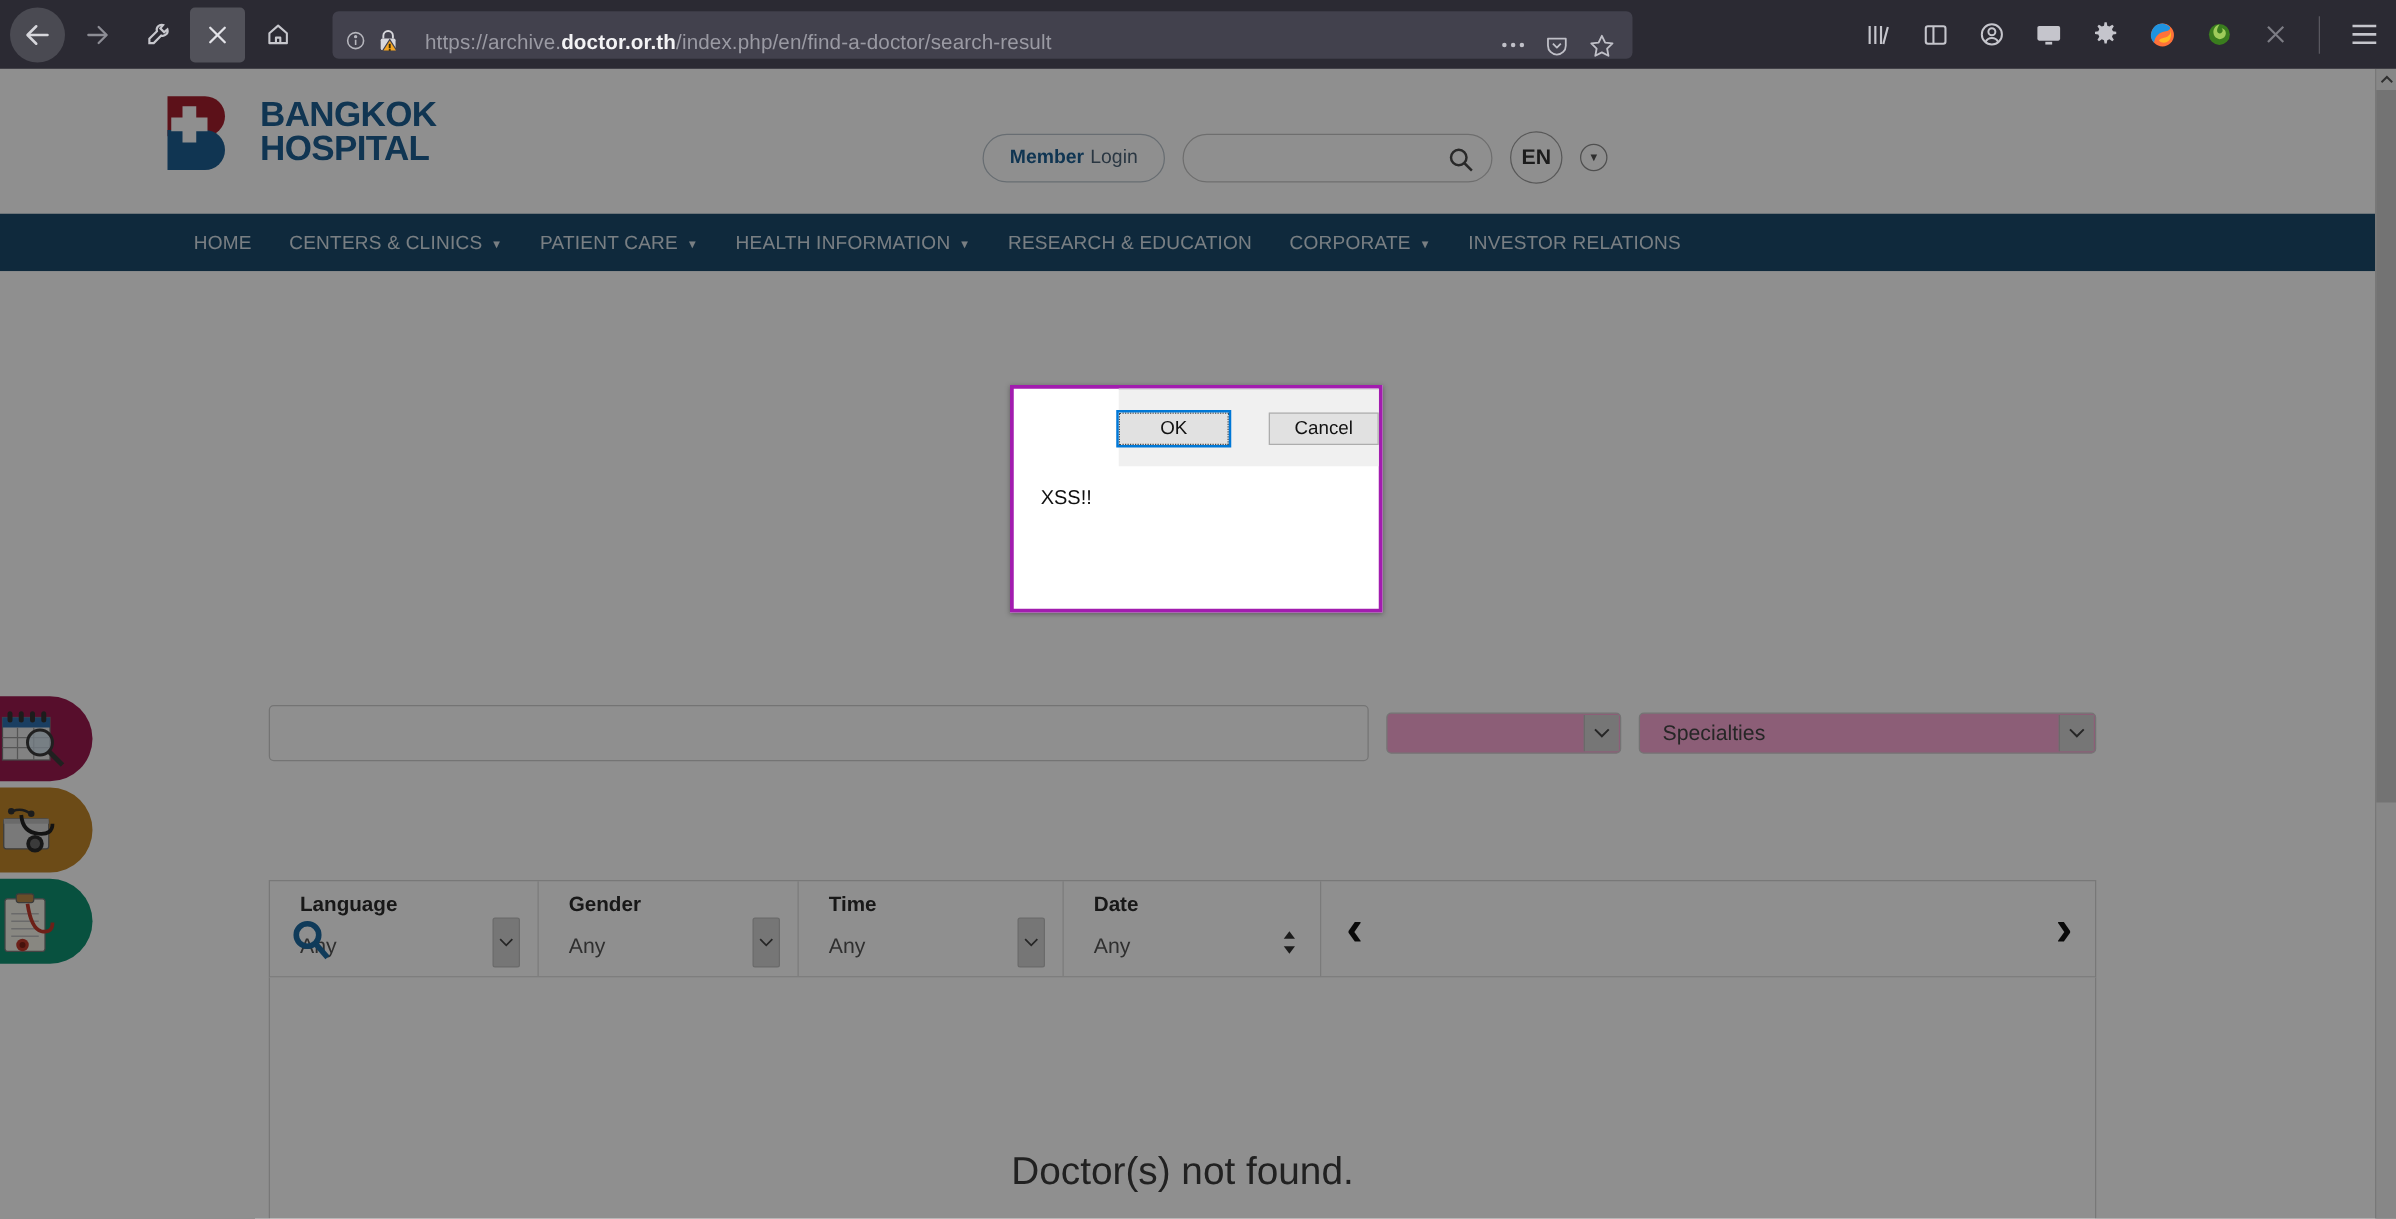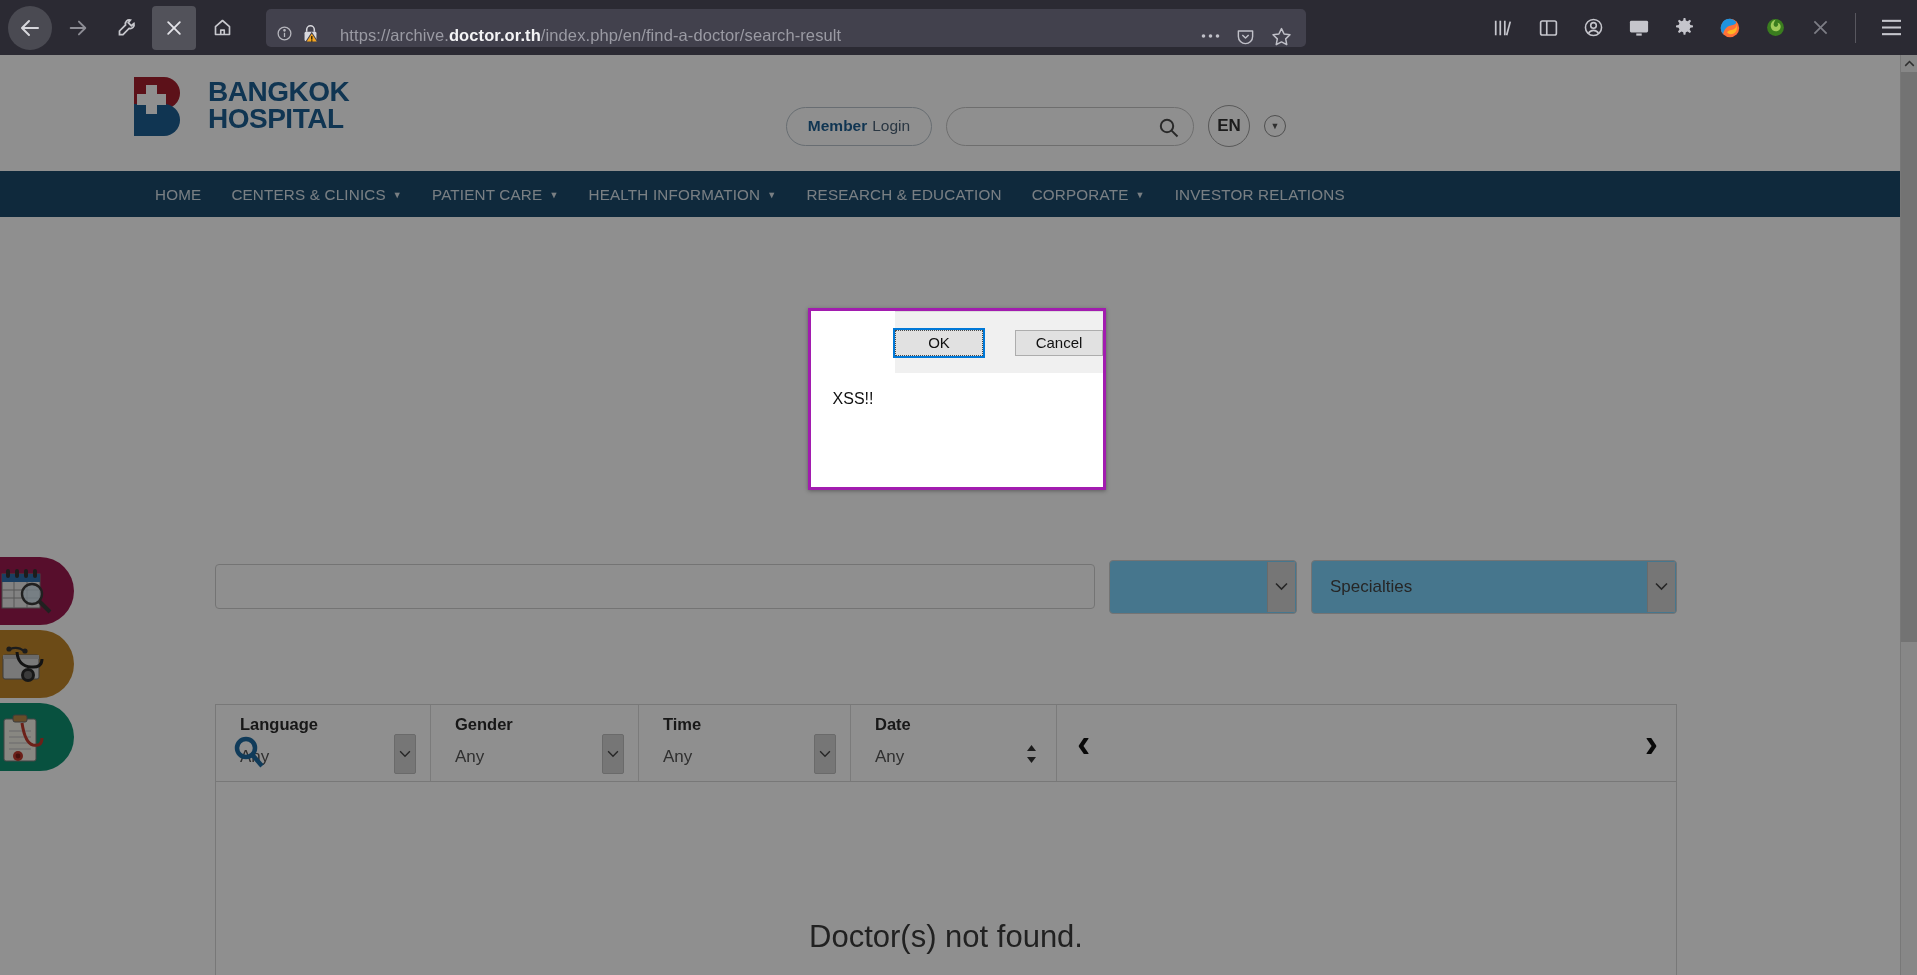--- a/index.html
+++ b/index.html
@@ -131,22 +131,22 @@
 
   .search-row{
     position:absolute; left:215px; top:338px; width:1462px; height:63px;
     display:flex; gap:0; align-items:center;
   }
   .big-input{
     flex:1 1 auto; height:45px; border:1px solid #cfcfcf; border-radius:4px;
     background:#fff; margin-right:14px;
   }
   .sel{
-    height:54px; border:1px solid #cfcfcf; border-radius:4px;
-    background:#7dd3fc; display:flex; align-items:center;
+    height:33px; border:1px solid #cfcfcf; border-radius:4px;
+    background:#f9a8d4; display:flex; align-items:center;
     font-size:17px; color:#444; padding-left:18px; position:relative;
   }
   .sel .arrowbox{
     position:absolute; right:1px; top:1px; bottom:1px; width:28px;
     background:#d3d3d3; border-left:1px solid #bdbdbd;
     display:flex; align-items:center; justify-content:center;
   }
   .sel .arrowbox svg{ display:block; }
   #sel-hospital{ width:188px; margin-right:14px; }
   #sel-specialty{ width:366px; }

